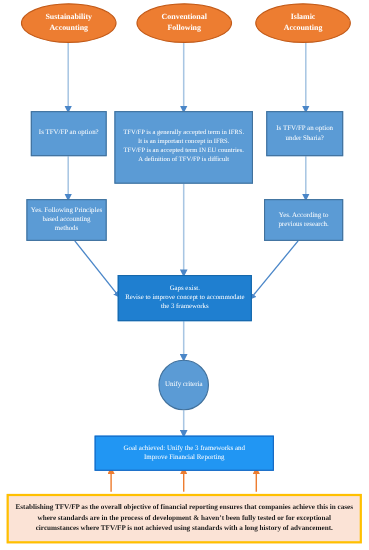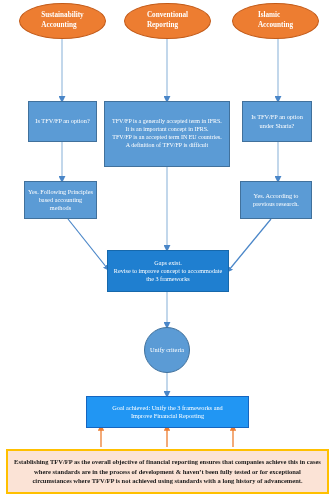--- a/index.html
+++ b/index.html
@@ -30,20 +30,21 @@
 
   
   .ellipse {
     position: absolute;
     background: #ED7D31;
     border: 1px solid #C25A18;
     border-radius: 50%;
     display: flex;
     align-items: center;
     justify-content: center;
+    text-align: center;
     color: #ffffff;
     font-weight: bold;
     font-size: 7.2px;
     line-height: 1.35;
     box-sizing: border-box;
     padding: 2px;
   }
 
   
   .pbox {
@@ -139,21 +140,21 @@
     <line x1="233" y1="447" x2="233" y2="428" stroke="#ED7D31" stroke-width="1.3" marker-end="url(#arrowOrange)"></line>
   </svg>
 
   <div class="ellipse" style="left:19px; top:3px; width:87px; height:36px;">
     <span style="white-space:pre-line;">Sustainability
 Accounting</span>
   </div>
 
   <div class="ellipse" style="left:124px; top:3px; width:87px; height:36px;">
     <span style="white-space:pre-line;">Conventional
-Reporting</span>
+Following</span>
   </div>
 
   <div class="ellipse" style="left:232px; top:3px; width:87px; height:36px;font-family:Liberation Serif, serif;">
     <span style="white-space:pre-line;">Islamic
 Accounting</span>
   </div>
 
   <div class="pbox" style="left:28px; top:101px; width:69px; height:41px;">
     <span>Is TFV/FP an option?</span>
   </div>

